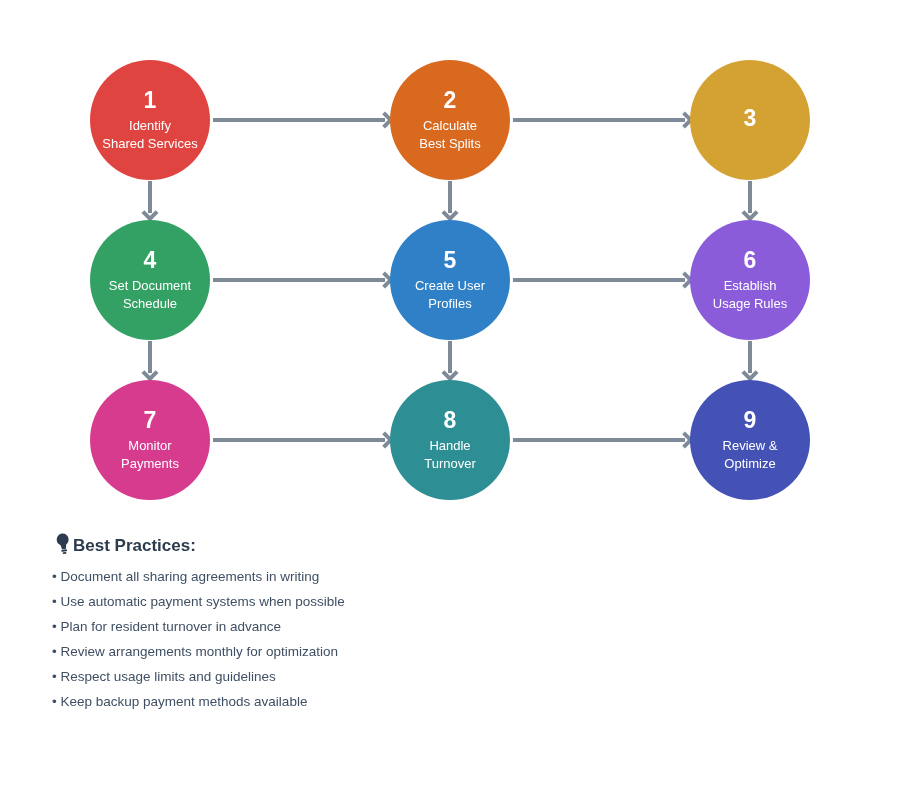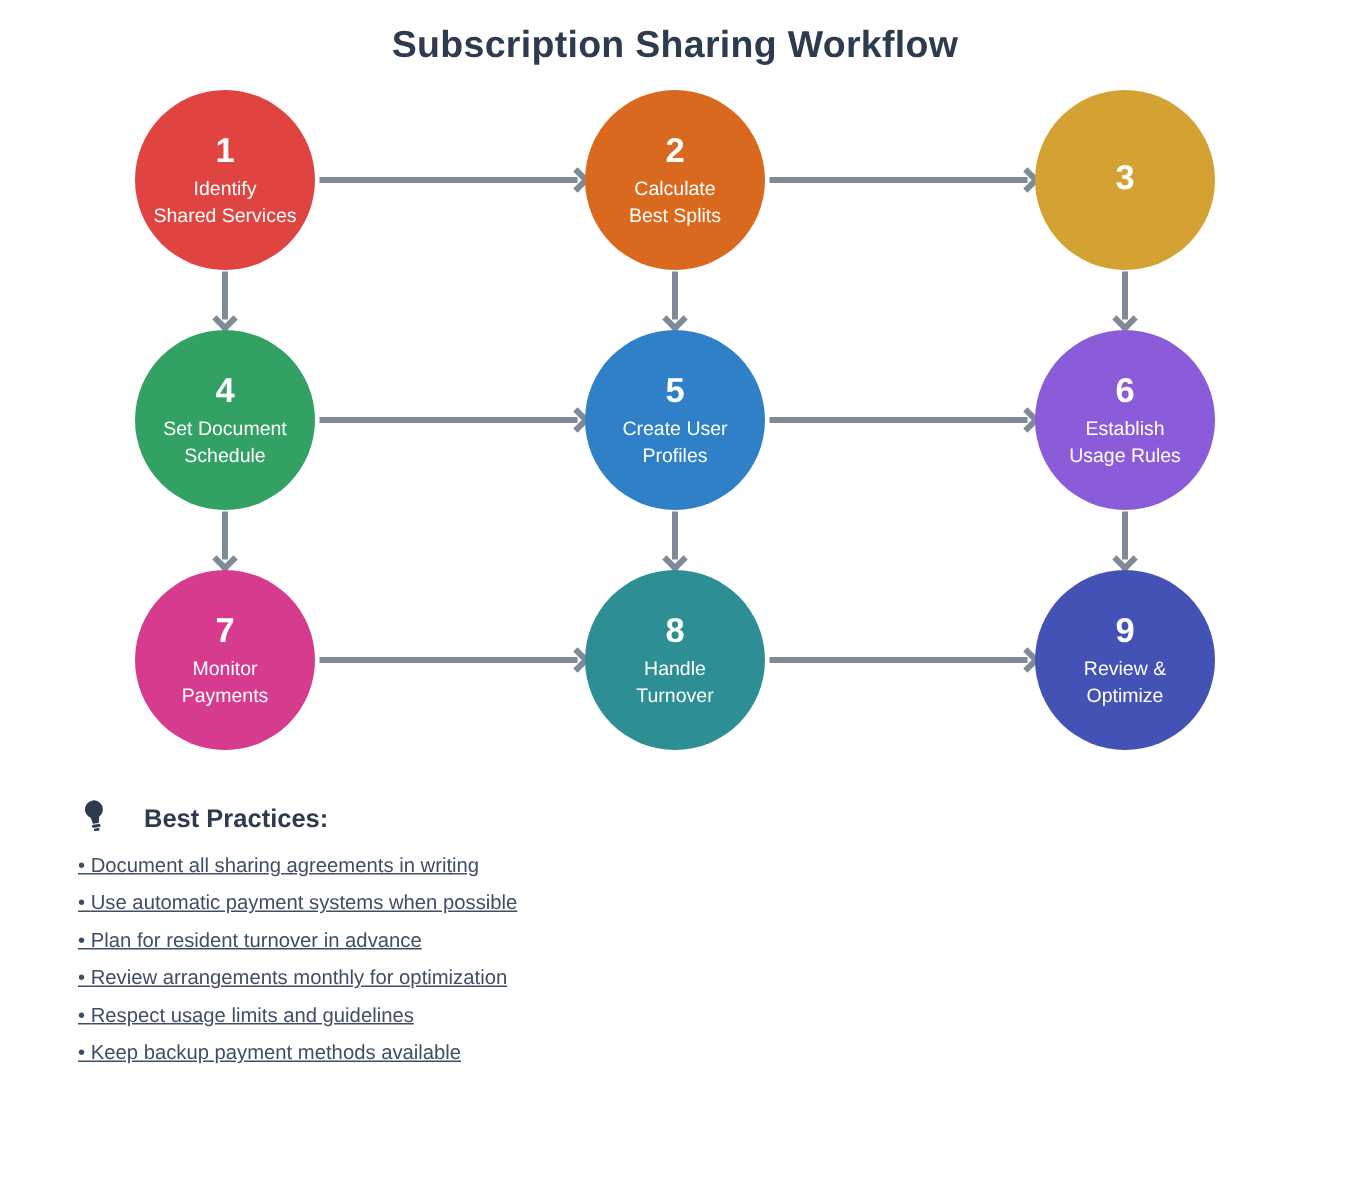--- a/index.html
+++ b/index.html
@@ -30,35 +30,34 @@
 
   
   .arrow-shaft { position: absolute; }
   .arrow-head { position: absolute; width: 12px; height: 12px; }
   .arrow-head.right { border-top: 4px solid; border-right: 4px solid; transform: rotate(45deg); }
   .arrow-head.down  { border-right: 4px solid; border-bottom: 4px solid; transform: rotate(45deg); }
 
   
   .bp-header {
     position: absolute; left: 55px; top: 532px;
-    display: flex; align-items: center; gap: 24px;
+    display: flex; align-items: center; gap: 1px;
   }
   .bp-header .bp-title { font-size: 17px; font-weight: bold; }
   .bp-list { position: absolute; left: 52px; top: 564px; list-style: none; }
   .bp-list li {
     font-size: 13.5px; line-height: 25px; height: 25px;
   }
   .bp-list li::before { content: "• "; }
 </style>
 </head>
 <body>
 
 <div class="stage">
 
-  <h1 class="page-title" style="color: rgb(45, 59, 78);">Subscription Sharing Workflow</h1>
 
   <div id="arrows">
       <div class="arrow-shaft" style="left: 213px; top: 118px; width: 172px; height: 4px; background: rgb(126, 138, 151);"></div>
       <div class="arrow-head right" style="left: 379px; top: 114px; border-color: rgb(126, 138, 151);"></div>
       <div class="arrow-shaft" style="left: 513px; top: 118px; width: 172px; height: 4px; background: rgb(126, 138, 151);"></div>
       <div class="arrow-head right" style="left: 679px; top: 114px; border-color: rgb(126, 138, 151);"></div>
       <div class="arrow-shaft" style="left: 213px; top: 278px; width: 172px; height: 4px; background: rgb(126, 138, 151);"></div>
       <div class="arrow-head right" style="left: 379px; top: 274px; border-color: rgb(126, 138, 151);"></div>
       <div class="arrow-shaft" style="left: 513px; top: 278px; width: 172px; height: 4px; background: rgb(126, 138, 151);"></div>
       <div class="arrow-head right" style="left: 679px; top: 274px; border-color: rgb(126, 138, 151);"></div>
@@ -155,21 +154,21 @@
     <span style="display:inline-block;transform:rotate(-8deg)">
       <svg width="17" height="23" viewBox="0 0 17 23">
         <circle cx="8.5" cy="7.5" r="6" fill="#2d3b4e"></circle>
         <path d="M5.5 12 L11.5 12 L10.5 17 L6.5 17 Z" fill="#2d3b4e"></path>
         <rect x="5.6" y="17.6" width="5.8" height="2" rx="1" fill="#2d3b4e"></rect>
         <rect x="6.6" y="20.2" width="3.8" height="1.8" rx="0.9" fill="#2d3b4e"></rect>
       </svg>
     </span>
     <span class="bp-title" style="color: rgb(45, 59, 78);">Best Practices:</span>
   </div>
-  <ul class="bp-list" style="color: rgb(63, 79, 99); text-decoration: underline;">
+  <ul class="bp-list" style="color: rgb(63, 79, 99);">
     <li>Document all sharing agreements in writing</li>
     <li>Use automatic payment systems when possible</li>
     <li>Plan for resident turnover in advance</li>
     <li>Review arrangements monthly for optimization</li>
     <li>Respect usage limits and guidelines</li>
     <li>Keep backup payment methods available</li>
   </ul>
 
 </div>
 

